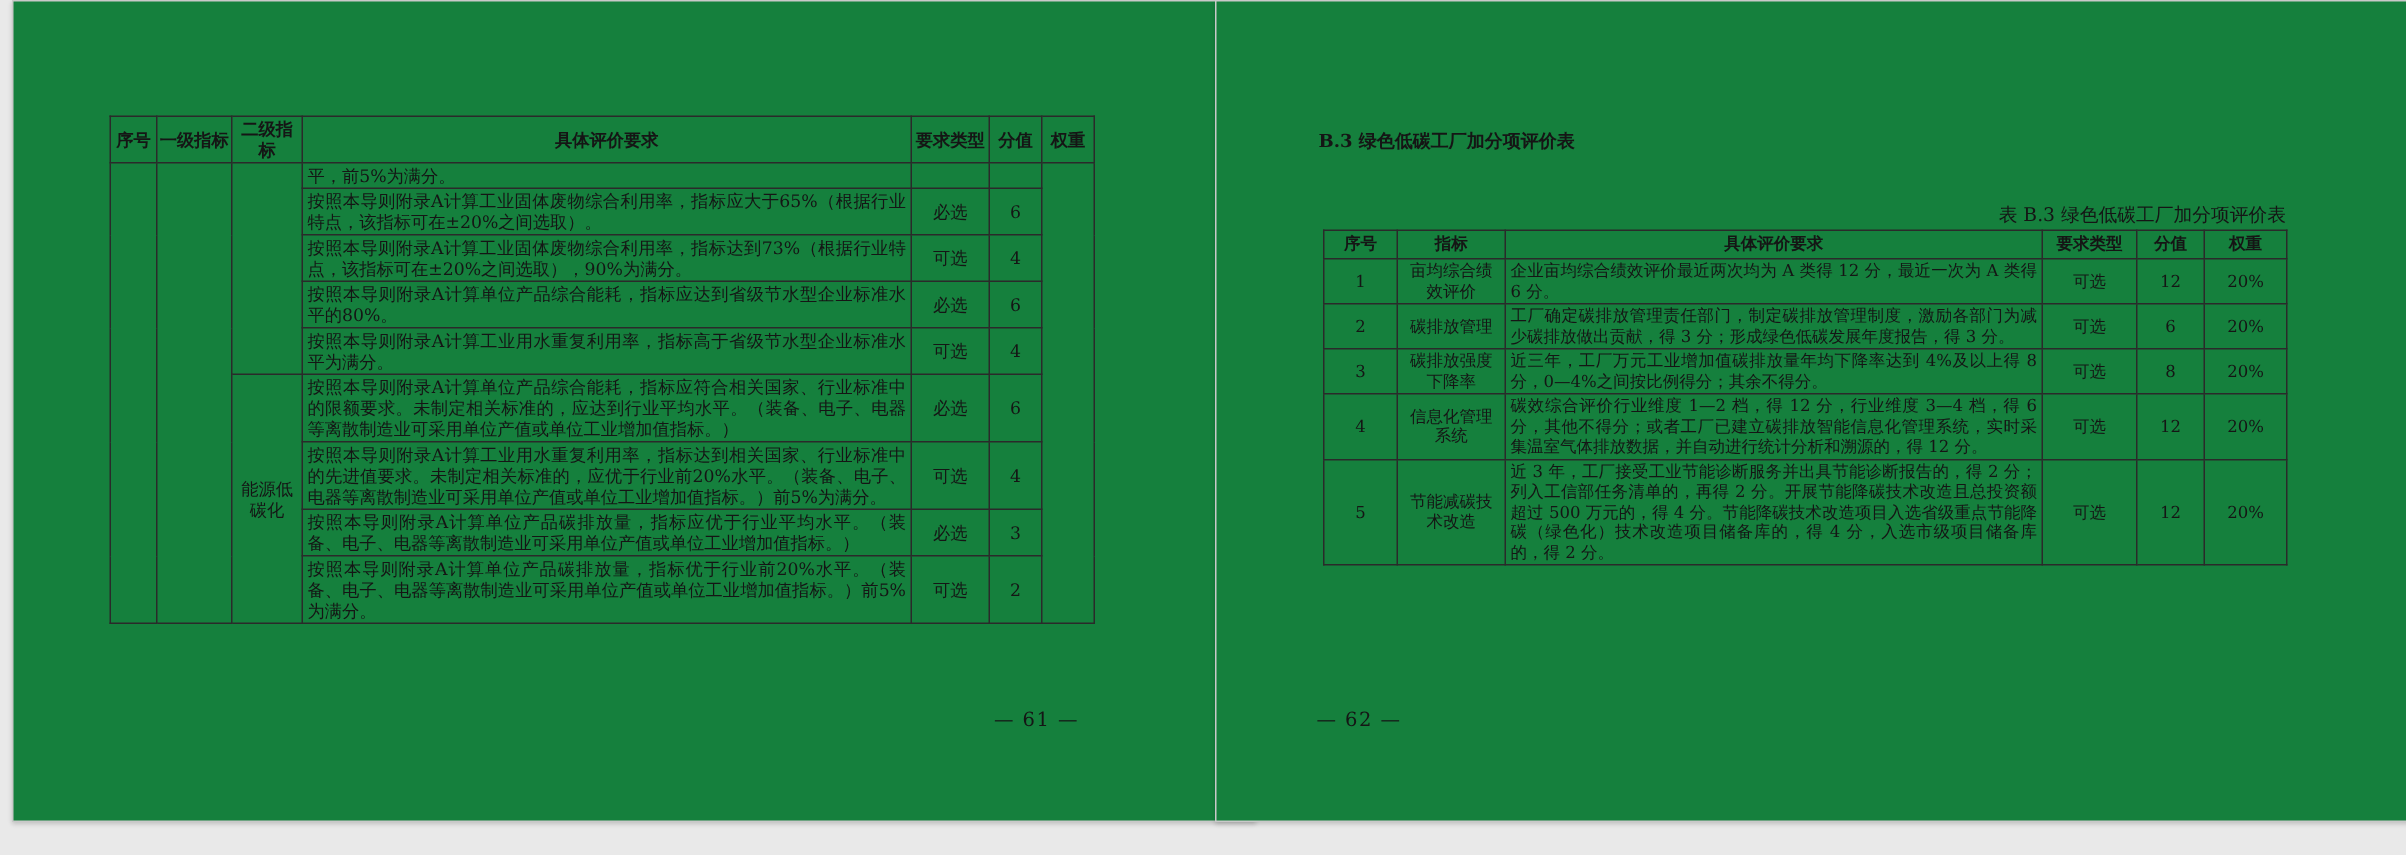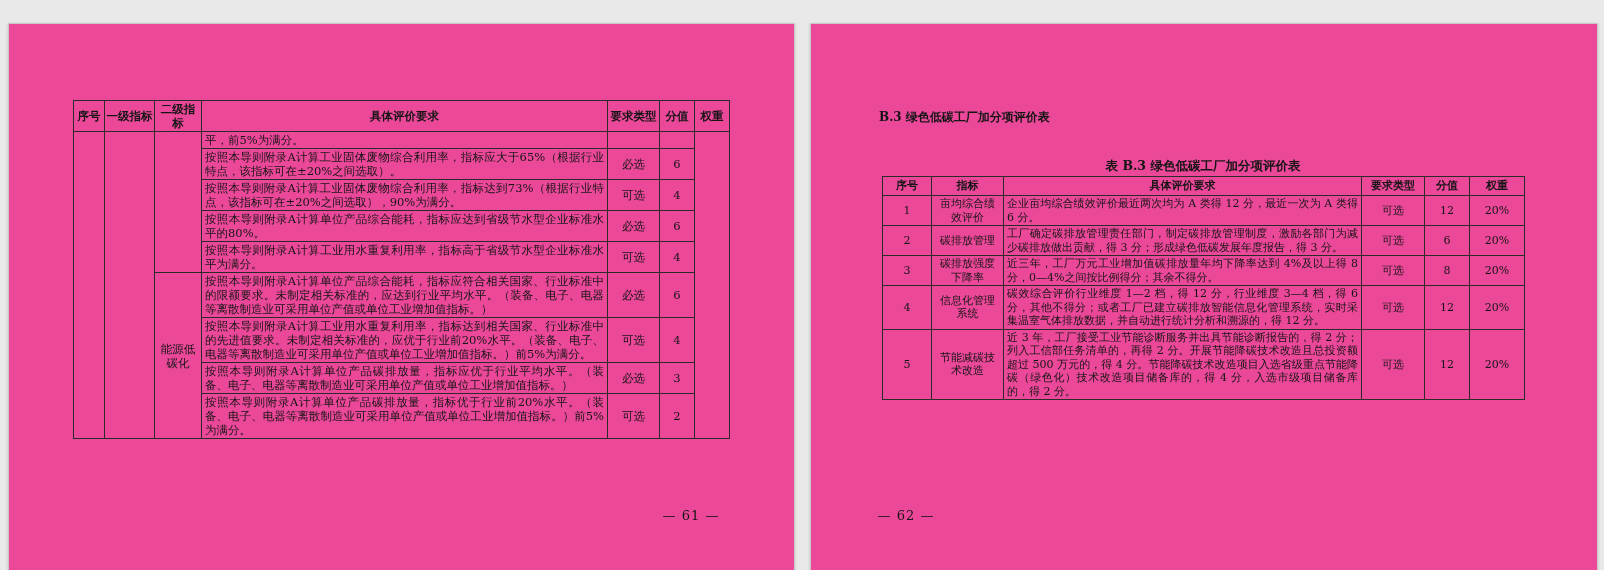--- a/index.html
+++ b/index.html
@@ -4,49 +4,50 @@
 <style>
   html,body{margin:0;padding:0;}
   body{
     width:1604px;height:570px;position:relative;
     background:#e9e9e9;
     font-family:"DejaVu Serif","Liberation Serif",serif;
     color:#151515;
     overflow:hidden;
   }
   .page{
-    position:absolute;top:23px;height:546px;background:#ec4899;
+    position:absolute;top:0;height:546px;background:#15803d;
     border:1px solid #c9c9c9;
     box-shadow:0 1px 3px rgba(0,0,0,0.18);
+    padding-left:42px;
   }
   #page-61{left:8px;width:785px;}
   #page-62{left:810px;width:786px;}
 
   table{border-collapse:collapse;table-layout:fixed;position:absolute;}
   th,td{
     border:1px solid #2a2a2a;
     font-size:11.5px;line-height:14px;
     padding:1px 3px;vertical-align:middle;
     word-break:break-all;
   }
   th{font-weight:bold;text-align:center;height:16px;padding:1px 1px;}
   td.req{text-align:justify;text-justify:inter-ideograph;}
   td.ctr{text-align:center;}
 
   
   #tableL{left:64px;top:76px;width:656px;}
   .noteL{position:absolute;left:87px;top:397px;width:580px;font-size:11.5px;line-height:14px;}
-  .pagenum{position:absolute;top:472px;width:110px;text-align:center;font-size:13px;letter-spacing:1px;margin-top:12px;}
+  .pagenum{position:absolute;top:472px;width:110px;text-align:center;font-size:13px;letter-spacing:1px;}
   #pagenum-61{left:627px;}
   #pagenum-62{left:40px;}
 
   
   .sec-heading{position:absolute;left:68px;top:84px;font-size:12px;font-weight:bold;line-height:18px;}
   .paragraph{position:absolute;left:83px;top:110px;width:640px;font-size:13.5px;line-height:17px;}
-  .tbl-caption{position:absolute;left:71px;top:134px;width:642px;text-align:center;font-size:12.5px;line-height:15px;font-weight:bold;}
+  .tbl-caption{position:absolute;left:71px;top:134px;width:642px;text-align:right;font-size:12.5px;line-height:15px;}
   #tableR{left:71px;top:152px;width:642px;}
   #tableR th,#tableR td{font-size:11px;line-height:13.5px;}
 </style>
 </head>
 <body>
 
 <div class="page" id="page-61">
 
   <table id="tableL">
     <colgroup>

